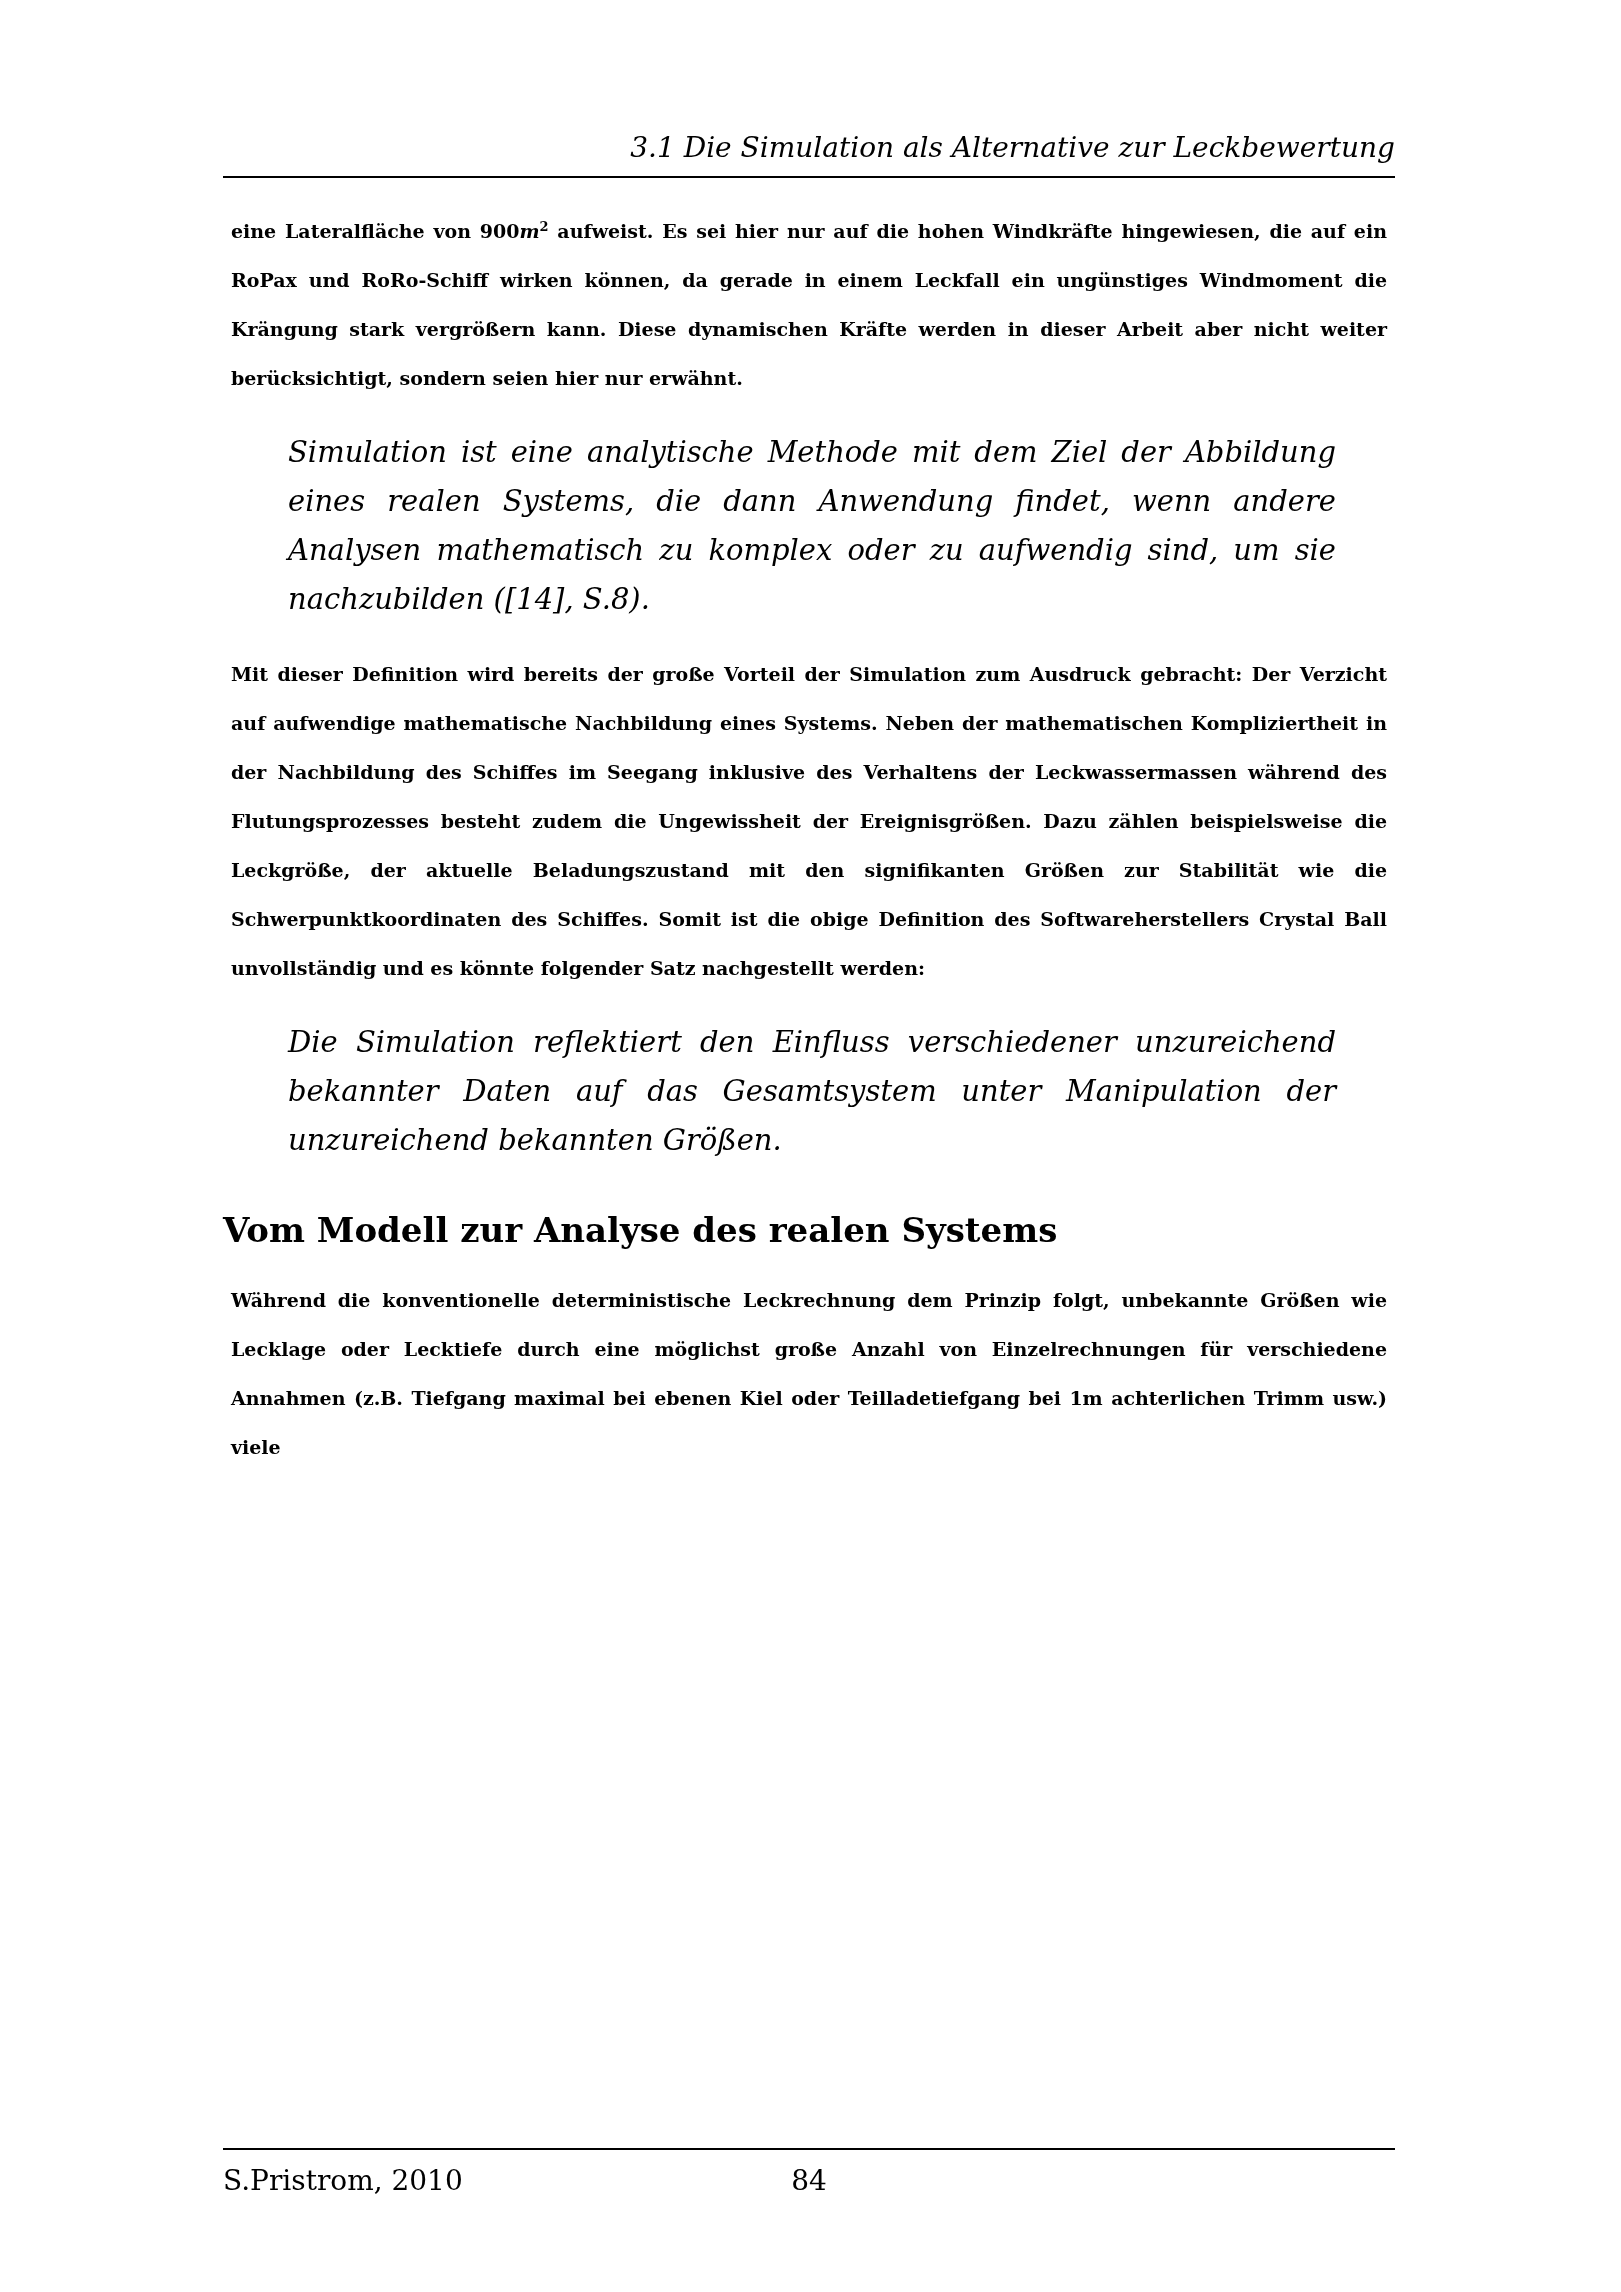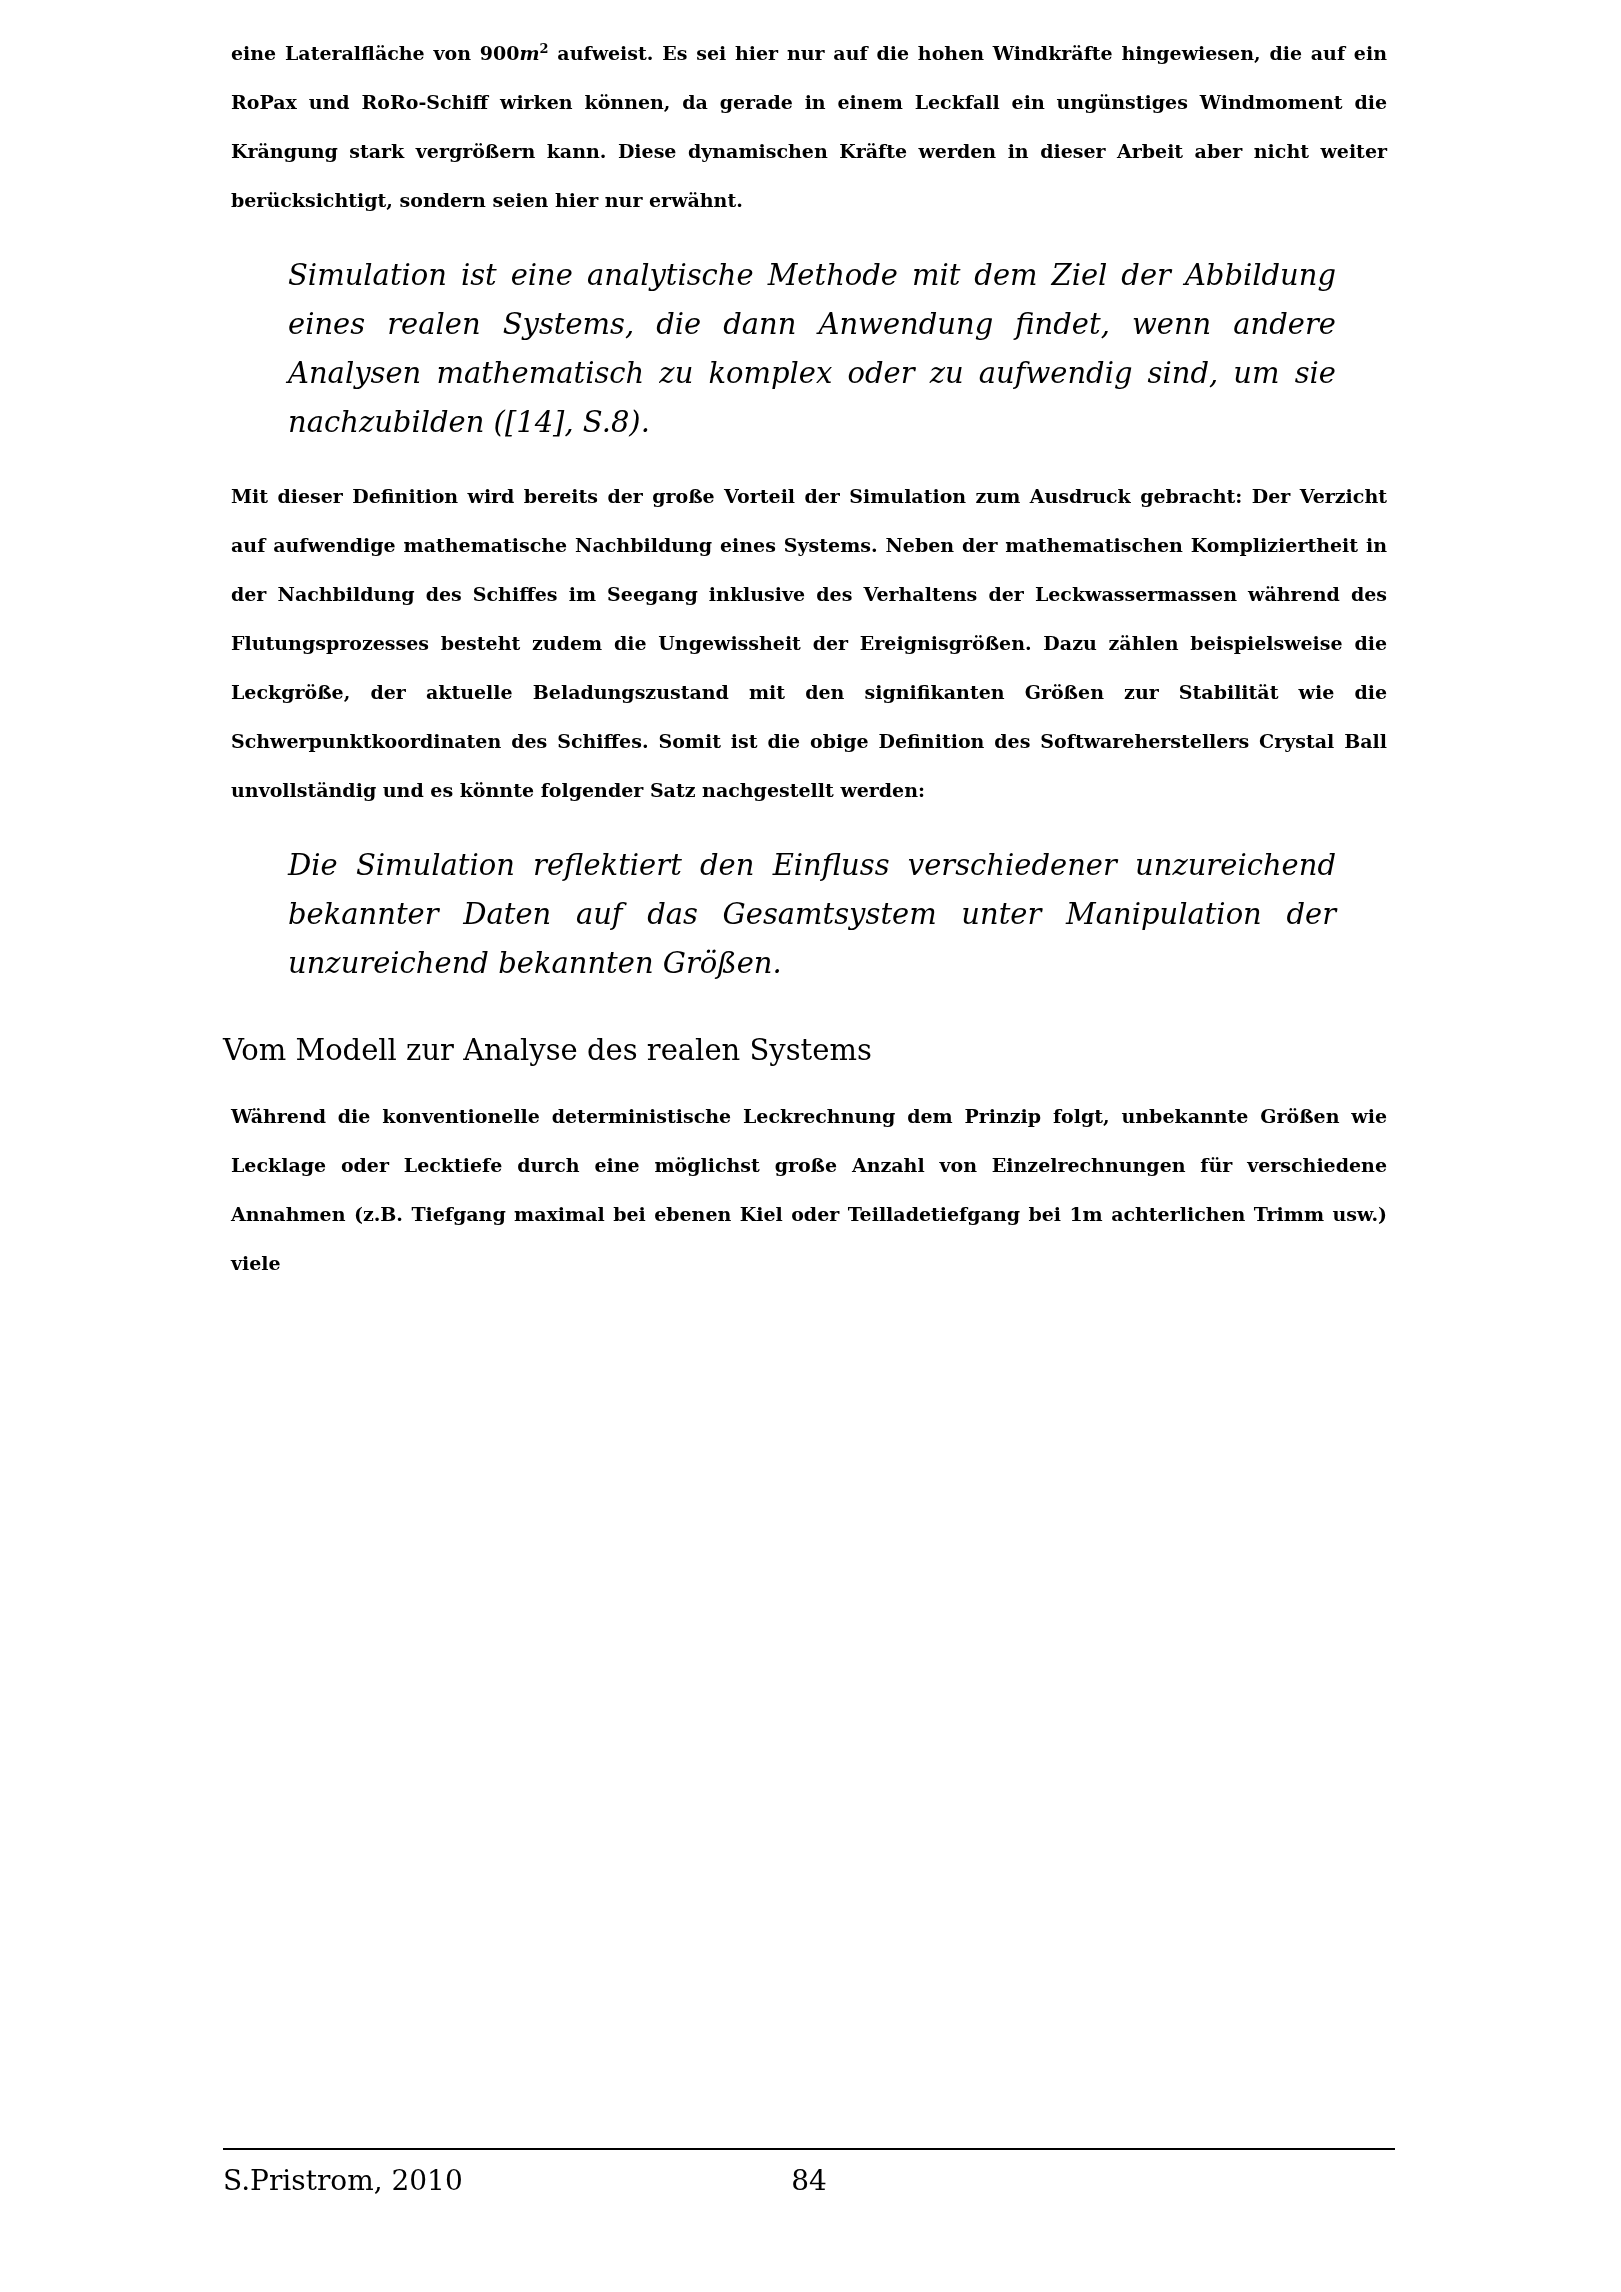--- a/index.html
+++ b/index.html
@@ -64,22 +64,22 @@
   blockquote.quote {
     font-style: italic;
     font-size: 29px;
     line-height: 49px;
     text-align: justify;
     margin: 25.5px 59px 25.5px 65px;
     hyphens: auto;
     -webkit-hyphens: auto;
   }
   .subheading {
-    font-size: 29px;
-    font-weight: normal;
+    font-size: 34px;
+    font-weight: bold;
     margin: 45px 0 25.5px 0;
   }
   .footer {
     position: absolute;
     left: 223px;
     top: 2148px;
     width: 1172px;
     border-top: 2px solid #000000;
     padding-top: 13.7px;
     font-size: 28px;
@@ -91,20 +91,23 @@
     top: 13.7px;
     text-align: center;
   }
 </style>
 </head>
 <body>
 
 <div class="page">
   <div class="content">
 
+    <div class="running-header">
+      <span class="running-title">3.1 Die Simulation als Alternative zur Leckbewertung</span>
+    </div>
 
     <p class="body-par first" lang="de"><span>eine Lateralfläche von 900</span><em class="mvar">m</em><sup>2</sup><span> aufweist. Es sei hier nur auf die hohen Windkräfte hingewiesen, die auf ein RoPax und RoRo-Schiff wirken können, da gerade in einem Leckfall ein ungünstiges Windmoment die Krängung stark vergrößern kann. Diese dynamischen Kräfte werden in dieser Arbeit aber nicht weiter berücksichtigt, sondern seien hier nur erwähnt.</span></p>
 
 
 
     <blockquote class="quote" lang="de">Simulation ist eine analytische Methode mit dem Ziel der Abbildung eines realen Systems, die dann Anwendung findet, wenn andere Analysen mathematisch zu komplex oder zu aufwendig sind, um sie nachzubilden ([14], S.8).</blockquote>
 
     <p class="body-par" lang="de">Mit dieser Definition wird bereits der große Vorteil der Simulation zum Ausdruck gebracht: Der Verzicht auf aufwendige mathematische Nachbildung eines Systems. Neben der mathematischen Kompliziertheit in der Nachbildung des Schiffes im Seegang inklusive des Verhaltens der Leckwassermassen während des Flutungsprozesses besteht zudem die Ungewissheit der Ereignisgrößen. Dazu zählen beispielsweise die Leckgröße, der aktuelle Beladungszustand mit den signifikanten Größen zur Stabilität wie die Schwerpunktkoordinaten des Schiffes. Somit ist die obige Definition des Softwareherstellers Crystal Ball unvollständig und es könnte folgender Satz nachgestellt werden:</p>
 
     <blockquote class="quote" lang="de">Die Simulation reflektiert den Einfluss verschiedener unzureichend bekannter Daten auf das Gesamtsystem unter Manipulation der unzureichend bekannten Größen.</blockquote>

